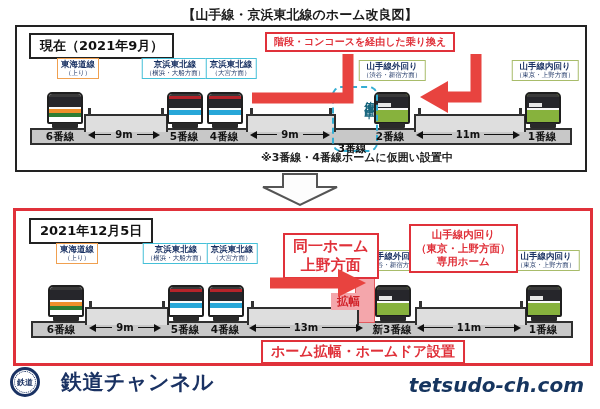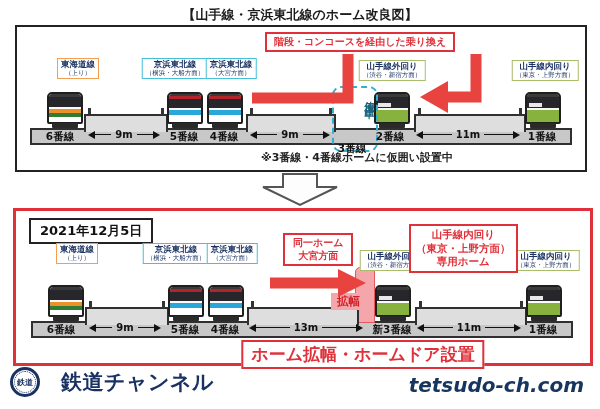--- a/index.html
+++ b/index.html
@@ -7,23 +7,23 @@
   .stage{position:relative;width:600px;height:409px;background:#fff;overflow:hidden;}
   .title{position:absolute;left:0;right:0;top:6px;text-align:center;font-size:13px;font-weight:700;color:#1c1c1c;}
 
   .panel{position:absolute;background:#fff;}
   .panel-top{left:15px;top:25px;width:568px;height:143px;border:2px solid #222;}
   .panel-bottom{left:13px;top:208px;width:574px;height:152px;border:3px solid #e0313a;}
 
   .hbox{position:absolute;border:2px solid #222;background:#fff;font-weight:700;font-size:13px;color:#111;padding:2px 9px;white-space:nowrap;}
   .redbox{position:absolute;border:2px solid #e0313a;background:#fff;color:#e0313a;font-weight:700;white-space:nowrap;text-align:center;z-index:4;}
   .ann-top{left:248px;top:5px;font-size:10px;padding:1px 7px;}
-  .ann-transfer{left:267px;top:22px;font-size:10px;line-height:1.25;padding:2px 8px;}
+  .ann-transfer{left:267px;top:22px;font-size:15px;line-height:1.25;padding:2px 8px;}
   .ann-dedicated{left:393px;top:13px;font-size:10.5px;line-height:1.3;padding:2px 5px;}
-  .ann-bottomnote{left:347px;top:129px;transform:translateX(-50%);font-size:17px;padding:1px 8px;}
+  .ann-bottomnote{left:347px;top:129px;transform:translateX(-50%);font-size:14px;padding:1px 8px;}
 
   .linelabel{position:absolute;transform:translateX(-50%);background:#fff;text-align:center;color:#1a3263;padding:1px 3px;line-height:1.15;white-space:nowrap;z-index:3;}
   .linelabel .nm{font-size:8.5px;font-weight:700;}
   .linelabel .sb{font-size:6.5px;}
   .bd-orange{border:1.5px solid #f0a050;}
   .bd-cyan{border:1.5px solid #45c0d8;}
   .bd-green{border:1.5px solid #a8bc6a;}
 
   .ground{position:absolute;background:#c8c8c8;border:2px solid #2f2f2f;z-index:0;}
   .platform{position:absolute;background:#dedede;border:2px solid #2f2f2f;border-bottom:none;z-index:1;}
@@ -77,20 +77,21 @@
   .site{position:absolute;right:16px;top:373px;font-size:20px;font-weight:700;font-style:italic;color:#16355f;}
 </style>
 </head>
 <body>
 
 <div class="stage">
 
   <div class="title">【山手線・京浜東北線のホーム改良図】</div>
 
   <div class="panel panel-top">
+    <div class="hbox" style="left:12px;top:6px;">現在（2021年9月）</div>
     <div class="redbox ann-top">階段・コンコースを経由した乗り換え</div>
 
     <div class="linelabel bd-orange" style="left:61px;top:31px;">
       <div class="nm">東海道線</div>
       <div class="sb">（上り）</div>
     </div>
     <div class="linelabel bd-cyan" style="left:158px;top:31px;">
       <div class="nm">京浜東北線</div>
       <div class="sb">（横浜・大船方面）</div>
     </div>
@@ -193,21 +194,21 @@
     </div>
 
     <div class="note">※3番線・4番線ホームに仮囲い設置中</div>
   </div>
 
   <div class="panel panel-bottom">
     <div class="hbox" style="left:13px;top:7px;">2021年12月5日</div>
 
     <div class="redbox ann-transfer">
       <div>同一ホーム</div>
-      <div>大宮方面</div>
+      <div>上野方面</div>
     </div>
     <div class="redbox ann-dedicated">
       <div>山手線内回り</div>
       <div>（東京・上野方面）</div>
       <div>専用ホーム</div>
     </div>
 
     <div class="linelabel bd-orange" style="left:61px;top:32px;">
       <div class="nm">東海道線</div>
       <div class="sb">（上り）</div>

